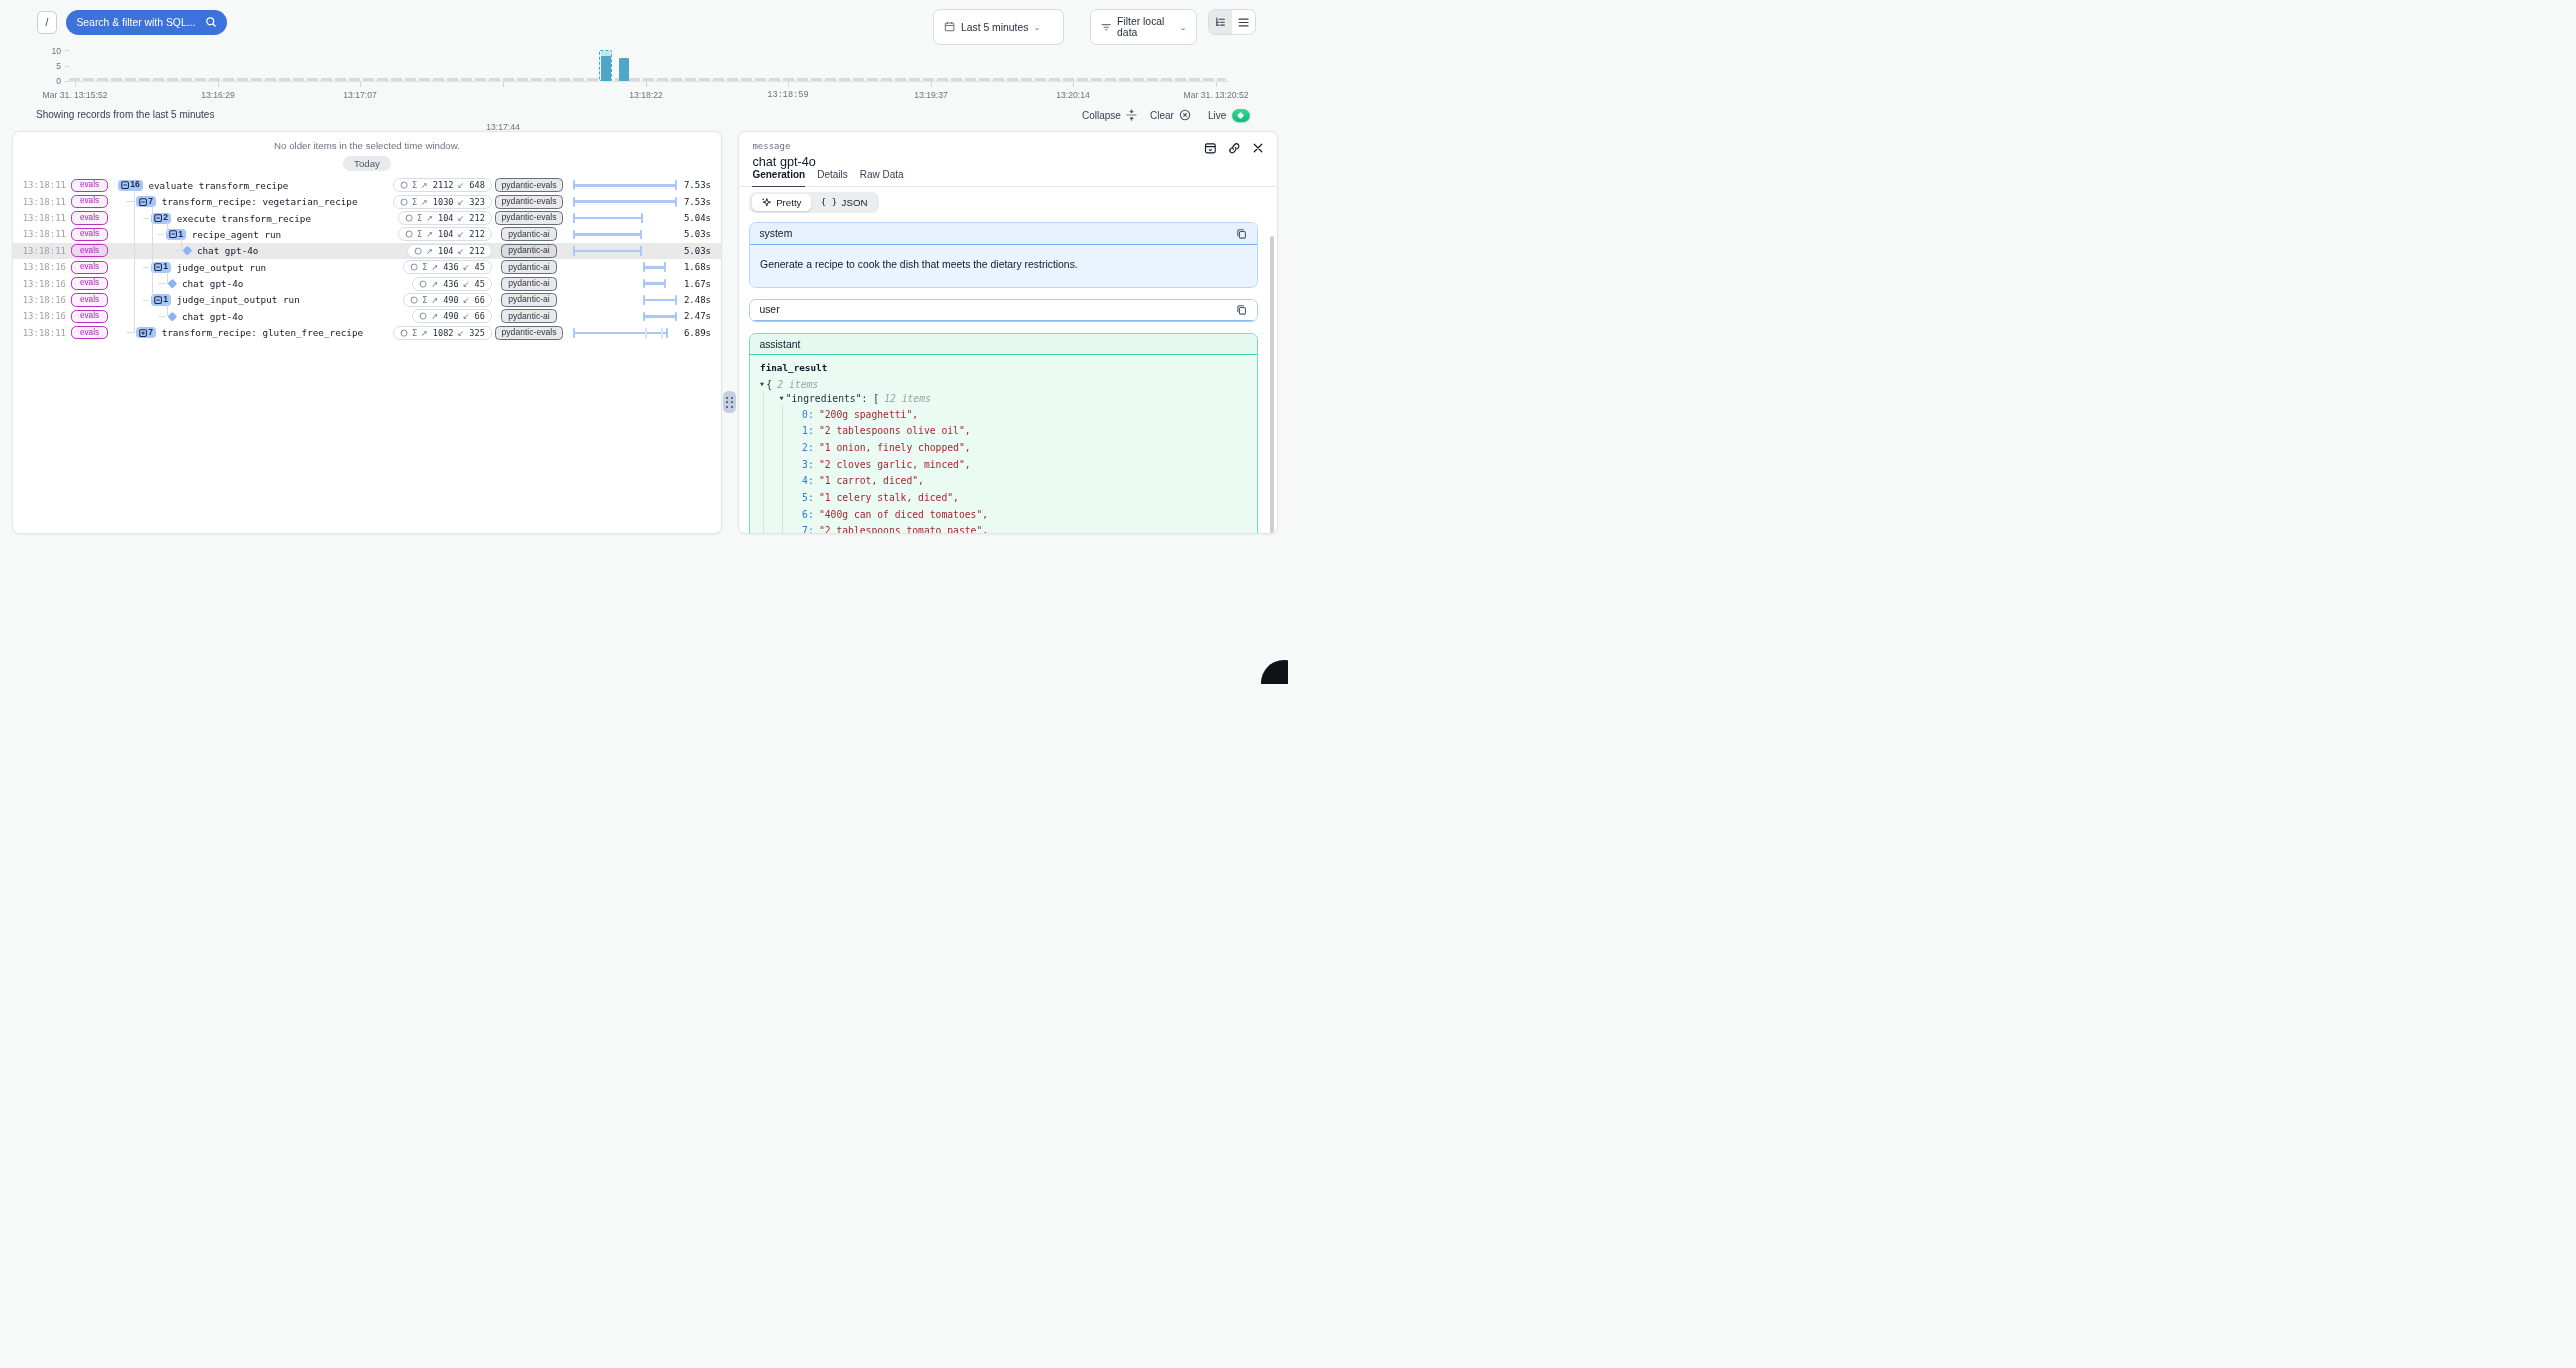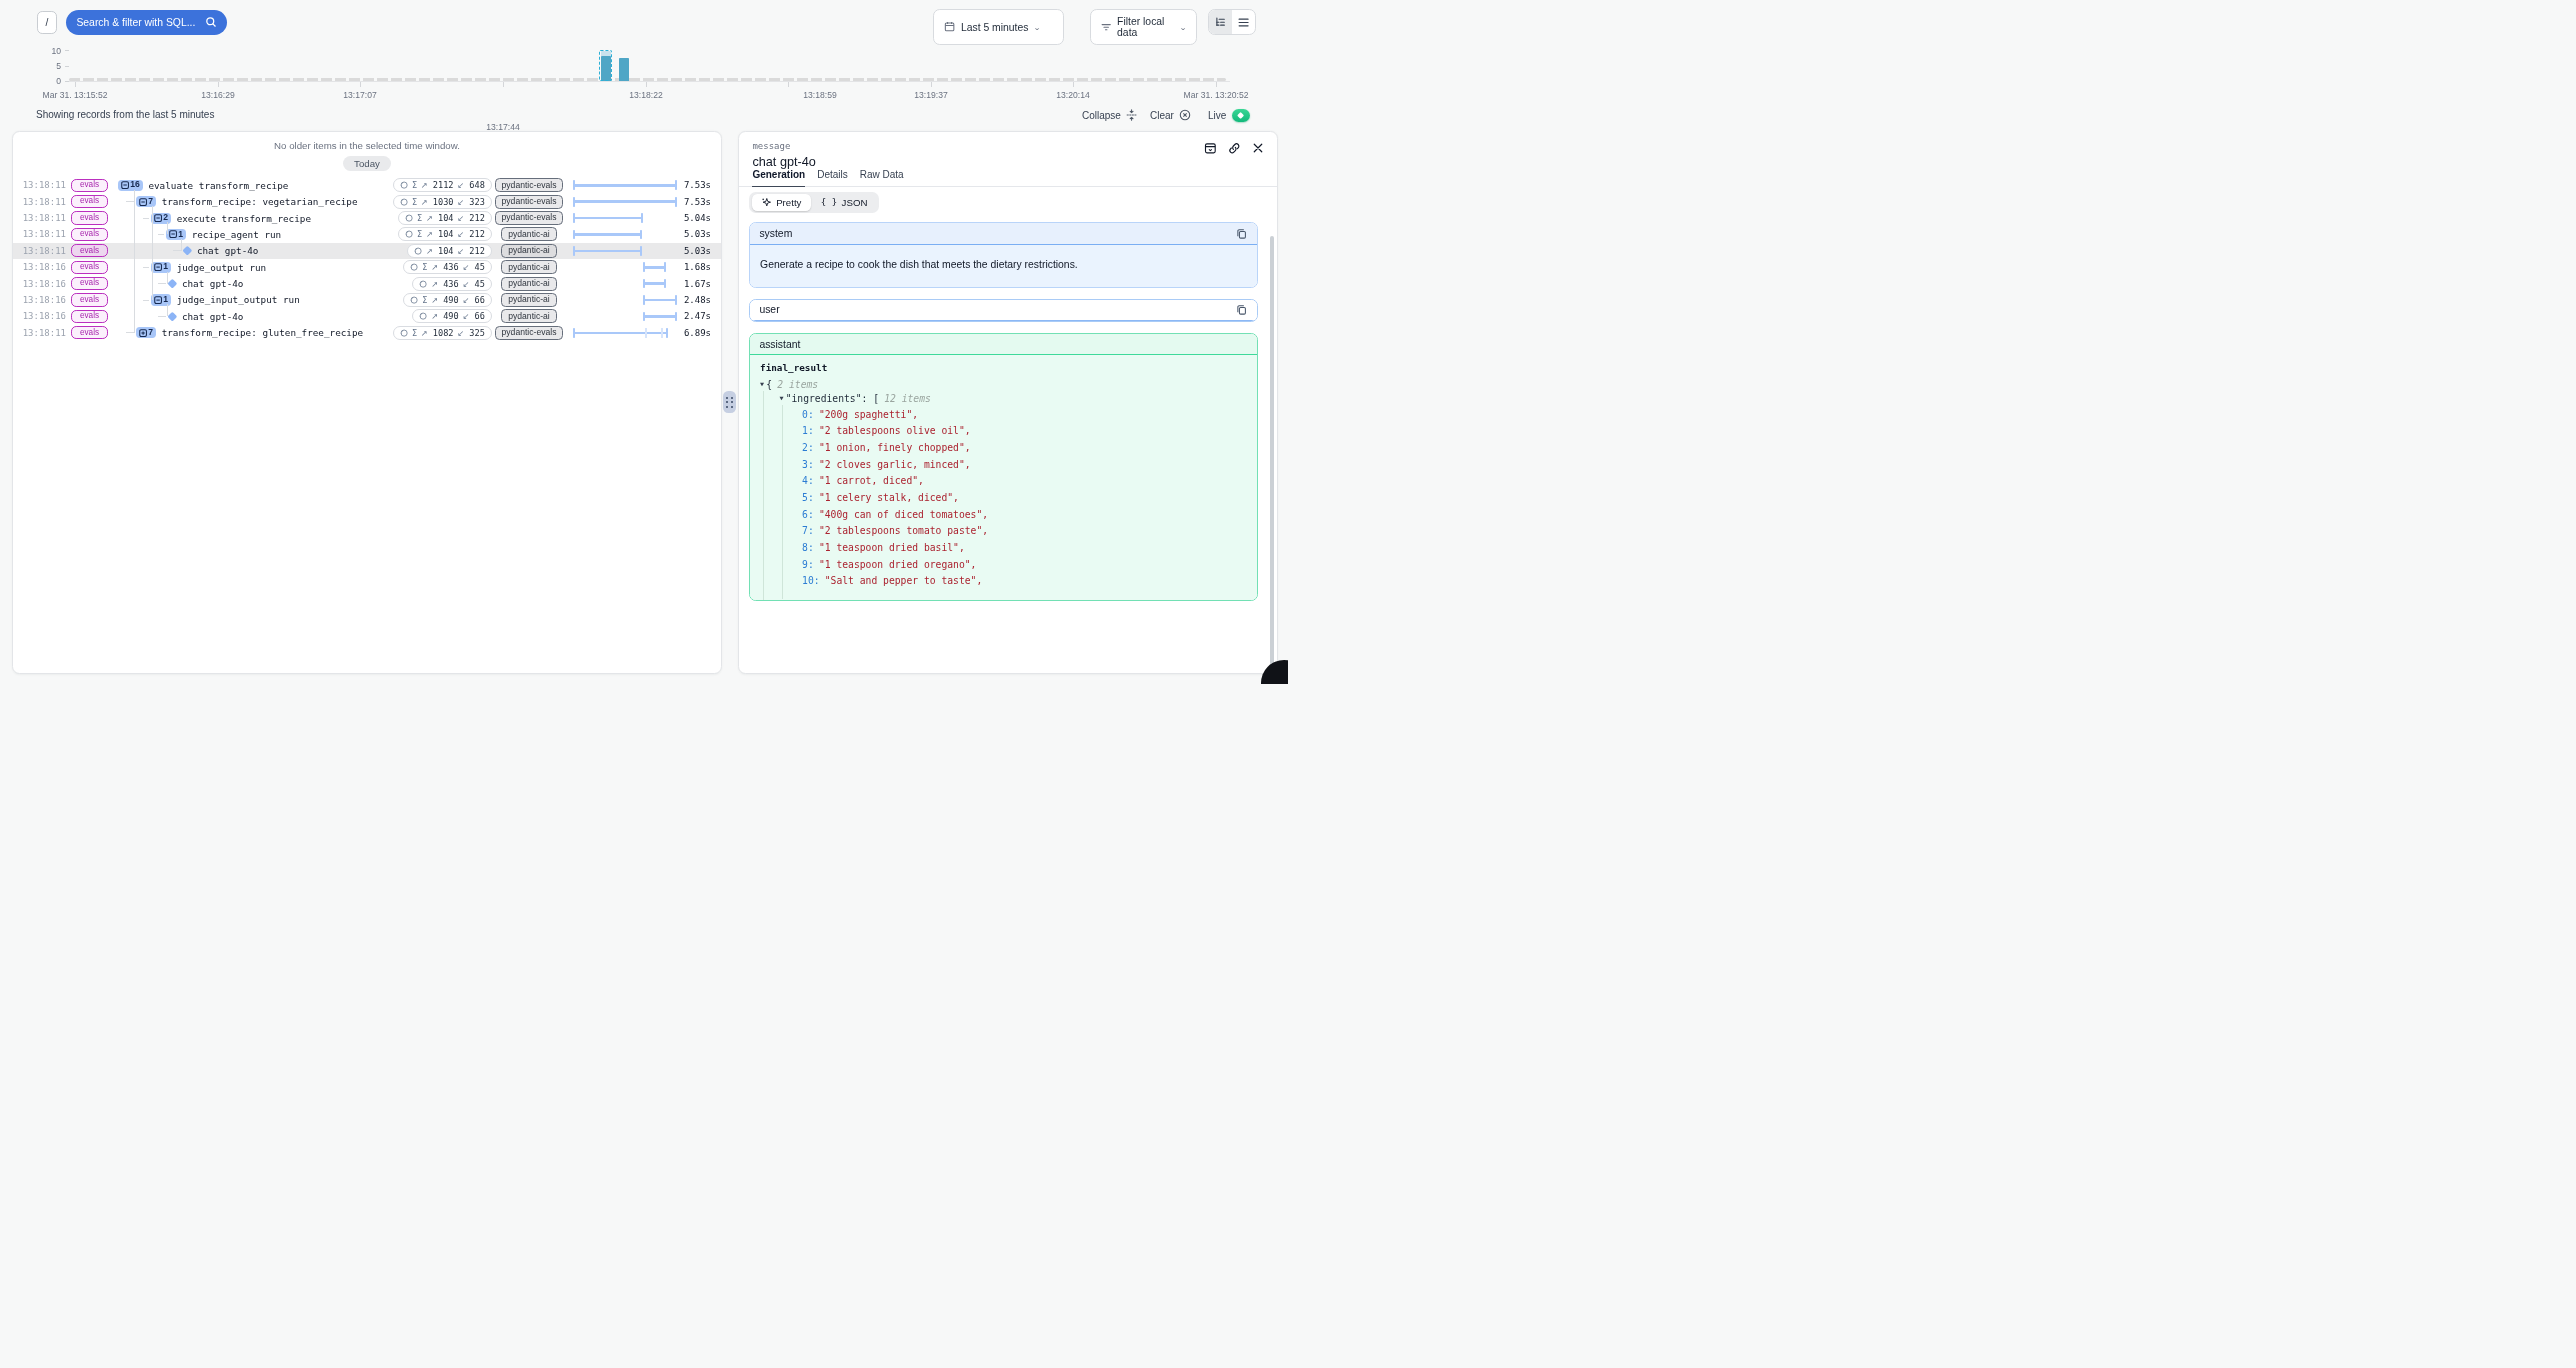--- a/index.html
+++ b/index.html
@@ -38,21 +38,21 @@
 
   
   .status-row { position:absolute; left:0; top:107px; width:1288px; height:16.4px; font-size:10px; color:#374151; }
   .showing { position:absolute; left:36px; top:1.5px; }
   .st-item { position:absolute; display:flex; align-items:center; gap:5.2px; cursor:pointer; top:0; height:16.4px; }
   .live-pill { width:18.6px; height:13.4px; border-radius:6.7px; background:linear-gradient(180deg,#3ad695,#12b97b);
     display:flex; align-items:center; justify-content:center; box-shadow:0 0.7px 1.5px rgba(16,160,100,.4); }
   .live-pill .dia { width:5.2px; height:5.2px; background:#fff; border-radius:1.1px; transform:rotate(45deg); }
 
   
-  .panel { position:absolute; top:131px; height:543px; background:#fff; border:0.7px solid #e3e5e8;
+  .panel { position:absolute; top:131px; height:403px; background:#fff; border:0.7px solid #e3e5e8;
     border-radius:7.5px; box-shadow:0 0.7px 2.2px rgba(20,30,40,.05); }
   .left-panel { left:12px; width:710px; overflow:hidden; }
   .right-panel { left:738px; width:540px; overflow:hidden; }
   .grip { position:absolute; left:723px; top:391px; width:13.4px; height:22.4px; background:#c6cfe2; border-radius:5.2px;
     display:grid; grid-template-columns:repeat(2,3px); grid-template-rows:repeat(3,3px); gap:1.5px; place-content:center; cursor:col-resize; }
   .grip i { width:1.9px; height:1.9px; background:#3a4963; border-radius:50%; justify-self:center; align-self:center; }
 
   
   .empty-note { margin-top:7.5px; text-align:center; font-size:9.7px; color:#6b7280; }
   .today-pill { margin:5.2px auto 6px; width:fit-content; background:#e9eaec; color:#4b5563; font-size:9.7px;
@@ -199,21 +199,21 @@
         <div class="xlab" style="left: 75px;">Mar 31. 13:15:52</div>
         <div class="xtick" style="left: 218px;"></div>
         <div class="xlab" style="left: 218px;">13:16:29</div>
         <div class="xtick" style="left: 360px;"></div>
         <div class="xlab" style="left: 360px;">13:17:07</div>
         <div class="xtick" style="left: 503px;"></div>
         <div class="xlab" style="left: 503px; margin-top: 32px;">13:17:44</div>
         <div class="xtick" style="left: 646px;"></div>
         <div class="xlab" style="left: 646px;">13:18:22</div>
         <div class="xtick" style="left: 788px;"></div>
-        <div class="xlab" style="left: 820px;">13:18:59</div>
+        <div class="xlab" style="left: 788px; font-family: Liberation Mono, monospace;">13:18:59</div>
         <div class="xtick" style="left: 931px;"></div>
         <div class="xlab" style="left: 931px;">13:19:37</div>
         <div class="xtick" style="left: 1073px;"></div>
         <div class="xlab" style="left: 1073px;">13:20:14</div>
         <div class="xtick" style="left: 1216px;"></div>
         <div class="xlab" style="left: 1216px;">Mar 31. 13:20:52</div>
       </div>
   </div>
 
   <div class="status-row">

